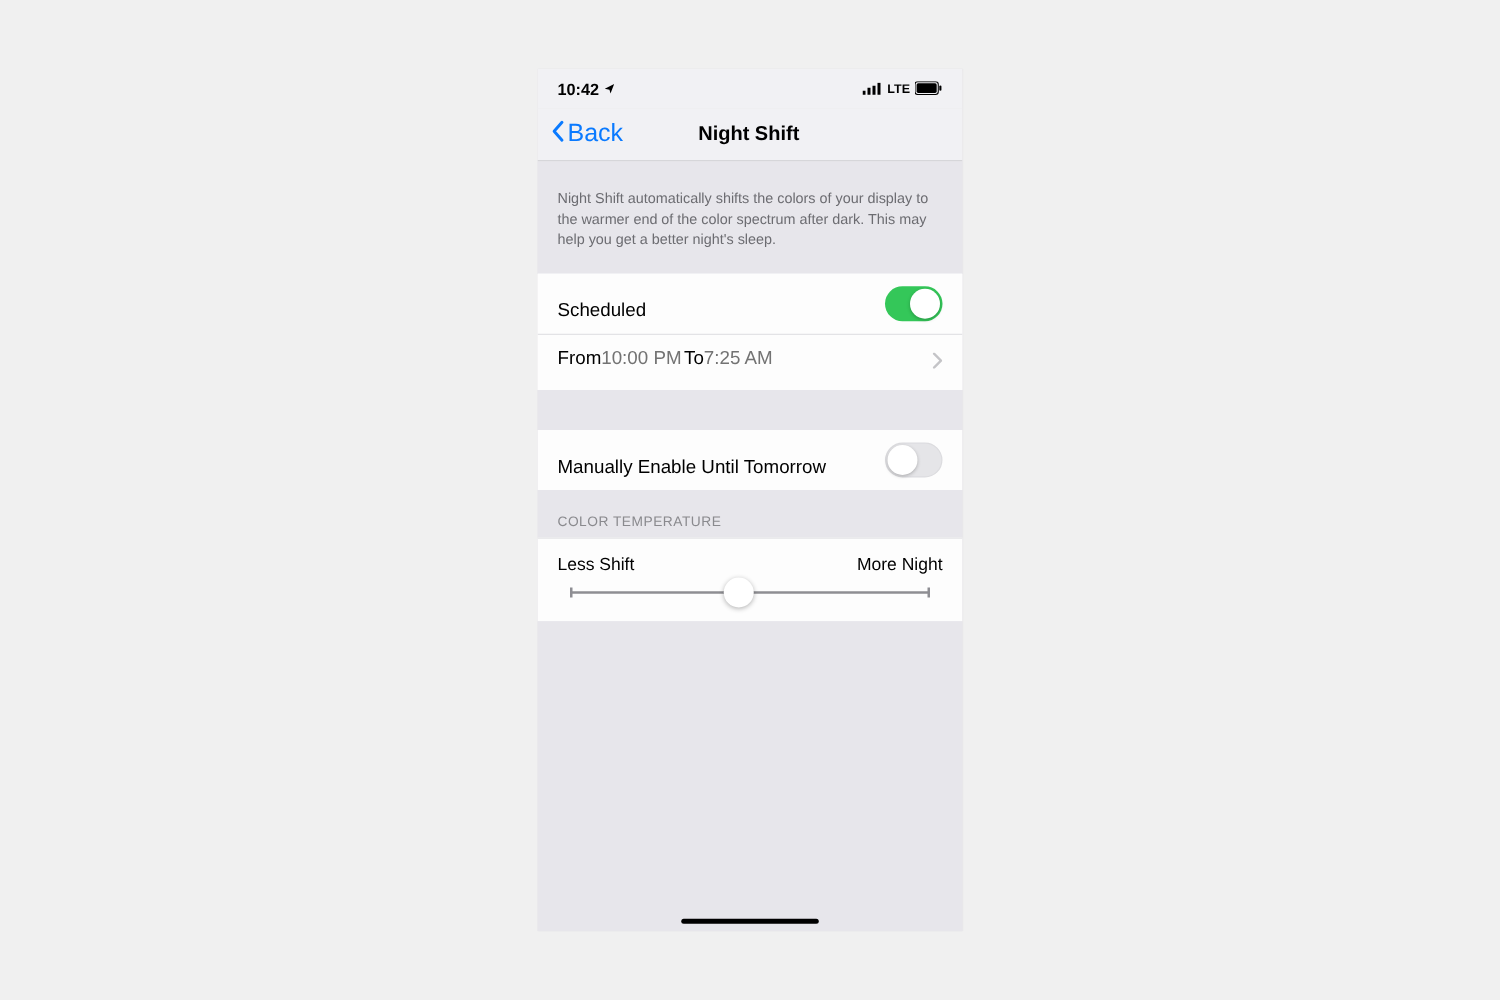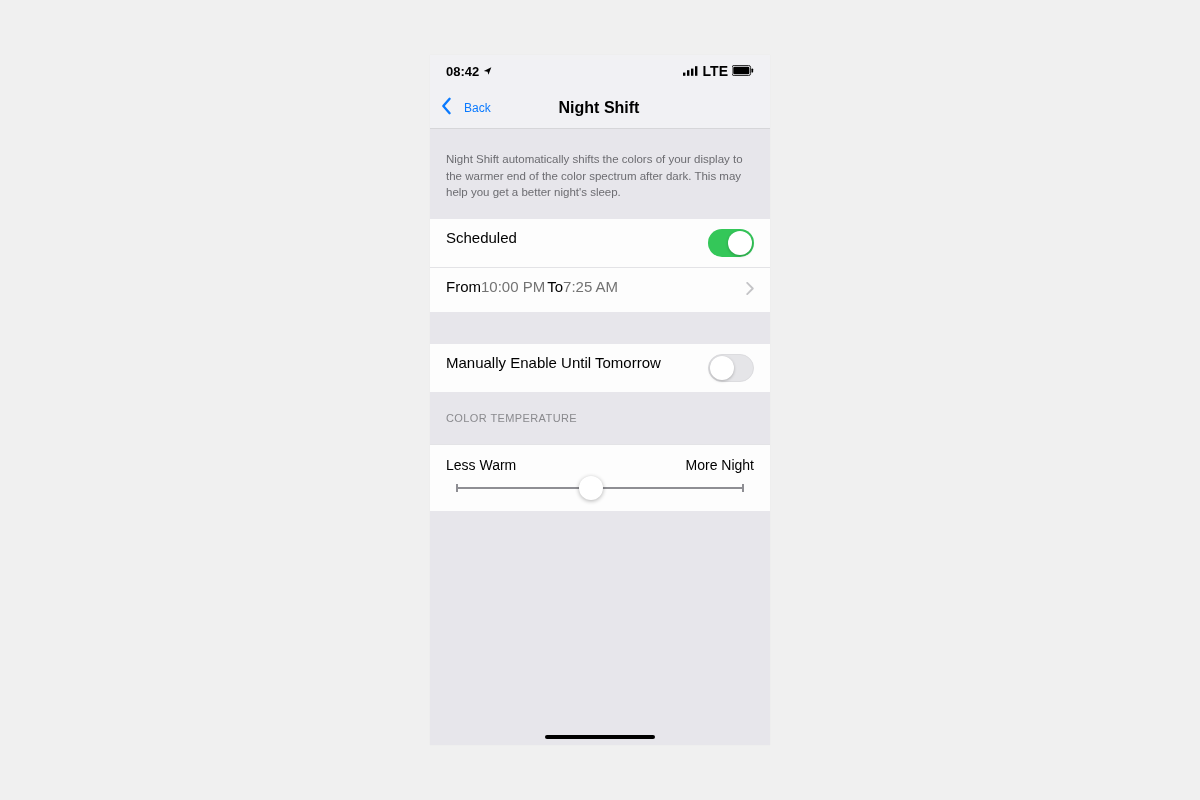--- a/index.html
+++ b/index.html
@@ -39,23 +39,23 @@
     background: #f1f1f4;
     border-bottom: 1px solid #d6d6d9;
     display: flex;
     align-items: center;
     position: relative;
     padding: 0 10px;
   }
   .back-btn {
     display: flex;
     align-items: center;
-    gap: 12px;
+    gap: 2px;
     color: #0a7aff;
-    font-size: 12px;
+    font-size: 20px;
   }
   .nav-title {
     position: absolute;
     left: 0; right: 2px;
     text-align: center;
     font-size: 16px;
     font-weight: 600;
     color: #000;
     pointer-events: none;
   }
@@ -64,40 +64,40 @@
     font-size: 11.5px;
     line-height: 1.45;
     color: #6c6c71;
     background: #e7e6eb;
   }
   .cell-group { background: #fdfdfd; }
   .cell {
     min-height: 44px;
     padding: 10px 16px;
     display: flex;
-    align-items: flex-start;
+    align-items: flex-end;
     font-size: 15px;
     color: #000;
     border-bottom: 1px solid #e3e3e6;
     background: #fdfdfd;
   }
   .cell:last-child { border-bottom: none; }
   .cell .cell-right { margin-left: auto; display: flex; align-items: center; }
   .cell-times { display:flex; flex-direction:row; gap:2px; width:100%; }
   .time-row { display:flex; justify-content:space-between; font-size:15px; }
   .time-label { color:#000; }
   .time-value { color:#737373; }
   .chevron {
     margin-left: 8px;
     color: #c4c4c7;
     font-size: 14px;
   }
   .group-gap { height: 32px; background:#e7e6eb; }
   .section-header {
-    padding: 20px 16px 20px 16px;
+    padding: 20px 16px 6px 16px;
     font-size: 11px;
     letter-spacing: 0.4px;
     color: #8a8a8e;
   }
   
   .toggle {
     width: 46px; height: 28px; border-radius: 14px;
     position: relative; flex-shrink:0;
   }
   .toggle.on { background:#34c759; }
@@ -140,37 +140,37 @@
   .filler { flex:1; background:#e7e6eb; }
   .thin-gap { height: 12px; background:#e7e6eb; }
 </style>
 </head>
 <body>
 
 <div class="phone">
 
   <div class="status-bar">
     <div class="status-left">
-      <span>08:42</span>
+      <span>10:42</span>
       <span>
         <svg width="10" height="10" viewBox="0 0 24 24" fill="#000">
             <path d="M2 12l18-9-7 18-2-7-9-2z"></path>
           </svg>
       </span>
     </div>
     <div class="status-right">
       <span>
         <svg width="16" height="10" viewBox="0 0 20 12" fill="#000">
           <rect x="0" y="8" width="3" height="4"></rect>
             <rect x="5" y="5" width="3" height="7"></rect>
           <rect x="10" y="3" width="3" height="9"></rect>
             <rect x="15" y="0" width="3" height="12"></rect>
         </svg>
       </span>
-      <span style="font-size:14px;font-weight:600;">LTE</span>
+      <span style="font-size:10px;font-weight:600;">LTE</span>
       <span>
         <svg width="22" height="11" viewBox="0 0 26 12">
           <rect x="0" y="0" width="22" height="12" rx="2.5" fill="none" stroke="#000" stroke-width="1"></rect>
           <rect x="1.5" y="1.5" width="19" height="9" rx="1.5" fill="#000"></rect>
           <rect x="23" y="3.5" width="2" height="5" rx="1" fill="#000"></rect>
         </svg>
       </span>
     </div>
   </div>
 
@@ -225,21 +225,21 @@
         <div class="toggle off">
           <div class="knob"></div>
         </div>
       </div>
     </div>
   </div>
 
   <div class="section-header">COLOR TEMPERATURE</div>
   <div class="slider-cell">
     <div class="slider-labels">
-      <span>Less Warm</span>
+      <span>Less Shift</span>
       <span>More Night</span>
     </div>
     <div class="slider-track">
       <div class="slider-knob"></div>
     </div>
   </div>
 
   <div class="thin-gap"></div>
   <div class="filler"></div>
 

